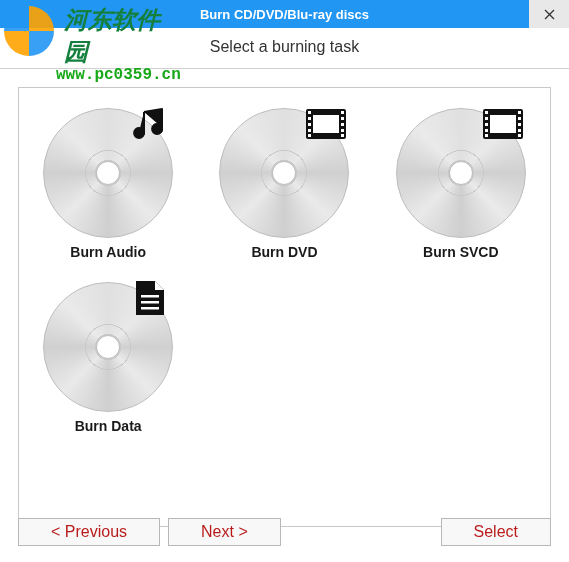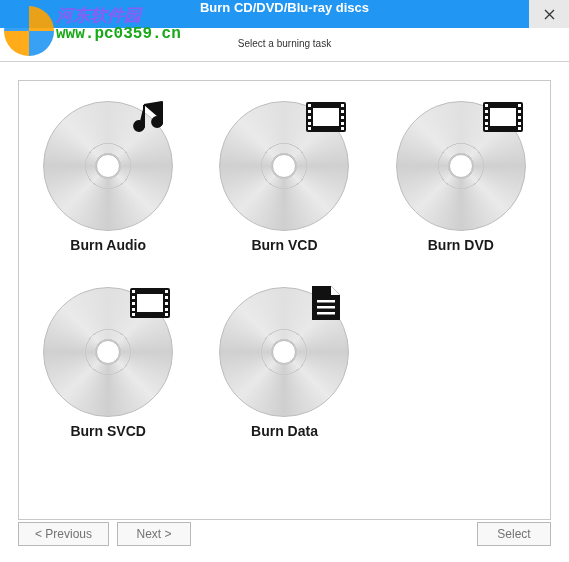--- a/index.html
+++ b/index.html
@@ -8,20 +8,21 @@
       width: 569px;
       height: 562px;
       background: #fff;
       position: relative;
       overflow: hidden;
     }
     .titlebar {
       height: 28px;
       background: #2196f3;
       display: flex;
+      align-items: center;
       justify-content: center;
       position: relative;
     }
     .titlebar-text {
       color: #fff;
       font-size: 13px;
       font-weight: 600;
     }
     .close-btn {
       position: absolute;
@@ -32,35 +33,35 @@
       display: flex;
       align-items: center;
       justify-content: center;
       color: #333;
       background: #e8e8e8;
       cursor: pointer;
     }
     .subtitle {
       text-align: center;
       padding: 10px 13px 12px;
-      font-size: 10px;
+      font-size: 16px;
       color: #333;
       border-bottom: 1px solid #d0d0d0;
     }
     .content {
       margin: 18px 18px 0 18px;
       border: 1px solid #c8c8c8;
       height: 440px;
       padding: 14px 10px;
       position: relative;
     }
     .grid {
       display: grid;
       grid-template-columns: repeat(3, 1fr);
-      gap: 22px 18px;
+      gap: 10px 18px;
     }
     .tile {
       display: flex;
       flex-direction: column;
       align-items: center;
       cursor: pointer;
       position: relative;
       padding: 6px 0;
     }
     .disc-wrap {
@@ -111,36 +112,36 @@
       left: 18px;
       right: 18px;
       bottom: 16px;
       display: flex;
       justify-content: space-between;
     }
     .footer-left { display: flex; gap: 8px; }
     .btn {
       border: 1px solid #b8b8b8;
       background: #f8f8f8;
-      padding: 4px 16px;
-      font-size: 12px;
-      color: #737373;
+      padding: 4px 32px;
+      font-size: 16px;
+      color: #b91c1c;
       cursor: pointer;
       min-width: 74px;
       text-align: center;
     }
     
     .watermark {
       position: absolute;
       top: 4px;
       left: 4px;
       pointer-events: none;
       font-family: "SimHei", sans-serif;
     }
-    .wm-line1 { font-size: 17px; font-weight: 900; font-style: italic; color: #8b5cf6; }
+    .wm-line1 { font-size: 24px; font-weight: 900; font-style: italic; color: #15803d; margin-left: 8px; }
     .wm-line2 { font-size: 16px; font-weight: 700; color: #18a818; margin-top: -2px; font-family: Liberation Mono, monospace; }
     .wm-logo {
       width: 50px; height: 50px;
       position: absolute;
       left: 0; top: 2px;
       border-radius: 50%;
       background: conic-gradient(#ffa200 0 90deg, #2196f3 90deg 180deg, #ffa200 180deg 270deg, #2196f3 270deg 360deg);
       opacity: .9;
     }
     .wm-text { position: absolute; left: 52px; top: 0; }
@@ -168,20 +169,21 @@
         <div class="tile-icon">
           <svg width="40" height="36" viewBox="0 0 40 36">
             <path d="M14 6 L14 26 A5 5 0 1 1 10 22 L10 22 M14 6 L32 3 L32 22 A5 5 0 1 1 28 18" fill="#111" stroke="#111" stroke-width="2" stroke-linejoin="round"></path>
             <ellipse cx="10" cy="27" rx="5" ry="4" fill="#111"></ellipse>
             <ellipse cx="28" cy="24" rx="5" ry="4" fill="#111"></ellipse>
           </svg>
         </div>
       </div>
       <div class="tile-label">Burn Audio</div>
     </div>
+
 
     <div class="tile">
       <div class="disc-wrap">
         <div class="disc"></div>
         <div class="tile-icon">
           <svg width="42" height="32" viewBox="0 0 42 32">
             <rect x="1" y="1" width="40" height="30" fill="#111" rx="2"></rect>
             <rect x="8" y="7" width="26" height="18" fill="#fff"></rect>
             <rect x="3" y="3" width="3" height="3" fill="#fff"></rect>
               <rect x="3" y="9" width="3" height="3" fill="#fff"></rect>
@@ -189,21 +191,21 @@
               <rect x="3" y="21" width="3" height="3" fill="#fff"></rect>
               <rect x="3" y="26" width="3" height="3" fill="#fff"></rect>
             <rect x="36" y="3" width="3" height="3" fill="#fff"></rect>
               <rect x="36" y="9" width="3" height="3" fill="#fff"></rect>
               <rect x="36" y="15" width="3" height="3" fill="#fff"></rect>
               <rect x="36" y="21" width="3" height="3" fill="#fff"></rect>
               <rect x="36" y="26" width="3" height="3" fill="#fff"></rect>
           </svg>
         </div>
       </div>
-      <div class="tile-label">Burn VCD</div>
+      <div class="tile-label">Burn DVD</div>
     </div>
 
     <div class="tile">
       <div class="disc-wrap">
         <div class="disc"></div>
         <div class="tile-icon">
           <svg width="42" height="32" viewBox="0 0 42 32">
             <rect x="1" y="1" width="40" height="30" fill="#111" rx="2"></rect>
             <rect x="8" y="7" width="26" height="18" fill="#fff"></rect>
             <rect x="3" y="3" width="3" height="3" fill="#fff"></rect>
@@ -212,43 +214,20 @@
               <rect x="3" y="21" width="3" height="3" fill="#fff"></rect>
               <rect x="3" y="26" width="3" height="3" fill="#fff"></rect>
             <rect x="36" y="3" width="3" height="3" fill="#fff"></rect>
               <rect x="36" y="9" width="3" height="3" fill="#fff"></rect>
               <rect x="36" y="15" width="3" height="3" fill="#fff"></rect>
               <rect x="36" y="21" width="3" height="3" fill="#fff"></rect>
               <rect x="36" y="26" width="3" height="3" fill="#fff"></rect>
           </svg>
         </div>
       </div>
-      <div class="tile-label">Burn DVD</div>
-    </div>
-
-    <div class="tile">
-      <div class="disc-wrap">
-        <div class="disc"></div>
-        <div class="tile-icon">
-          <svg width="42" height="32" viewBox="0 0 42 32">
-            <rect x="1" y="1" width="40" height="30" fill="#111" rx="2"></rect>
-            <rect x="8" y="7" width="26" height="18" fill="#fff"></rect>
-            <rect x="3" y="3" width="3" height="3" fill="#fff"></rect>
-              <rect x="3" y="9" width="3" height="3" fill="#fff"></rect>
-              <rect x="3" y="15" width="3" height="3" fill="#fff"></rect>
-              <rect x="3" y="21" width="3" height="3" fill="#fff"></rect>
-              <rect x="3" y="26" width="3" height="3" fill="#fff"></rect>
-            <rect x="36" y="3" width="3" height="3" fill="#fff"></rect>
-              <rect x="36" y="9" width="3" height="3" fill="#fff"></rect>
-              <rect x="36" y="15" width="3" height="3" fill="#fff"></rect>
-              <rect x="36" y="21" width="3" height="3" fill="#fff"></rect>
-              <rect x="36" y="26" width="3" height="3" fill="#fff"></rect>
-          </svg>
-        </div>
-      </div>
       <div class="tile-label">Burn SVCD</div>
     </div>
 
     <div class="tile">
       <div class="disc-wrap">
         <div class="disc"></div>
         <div class="tile-icon">
           <svg width="34" height="38" viewBox="0 0 34 38">
             <path d="M3 2 H22 L31 11 V36 H3 Z" fill="#111"></path>
             <path d="M22 2 V11 H31" fill="#fff"></path>

